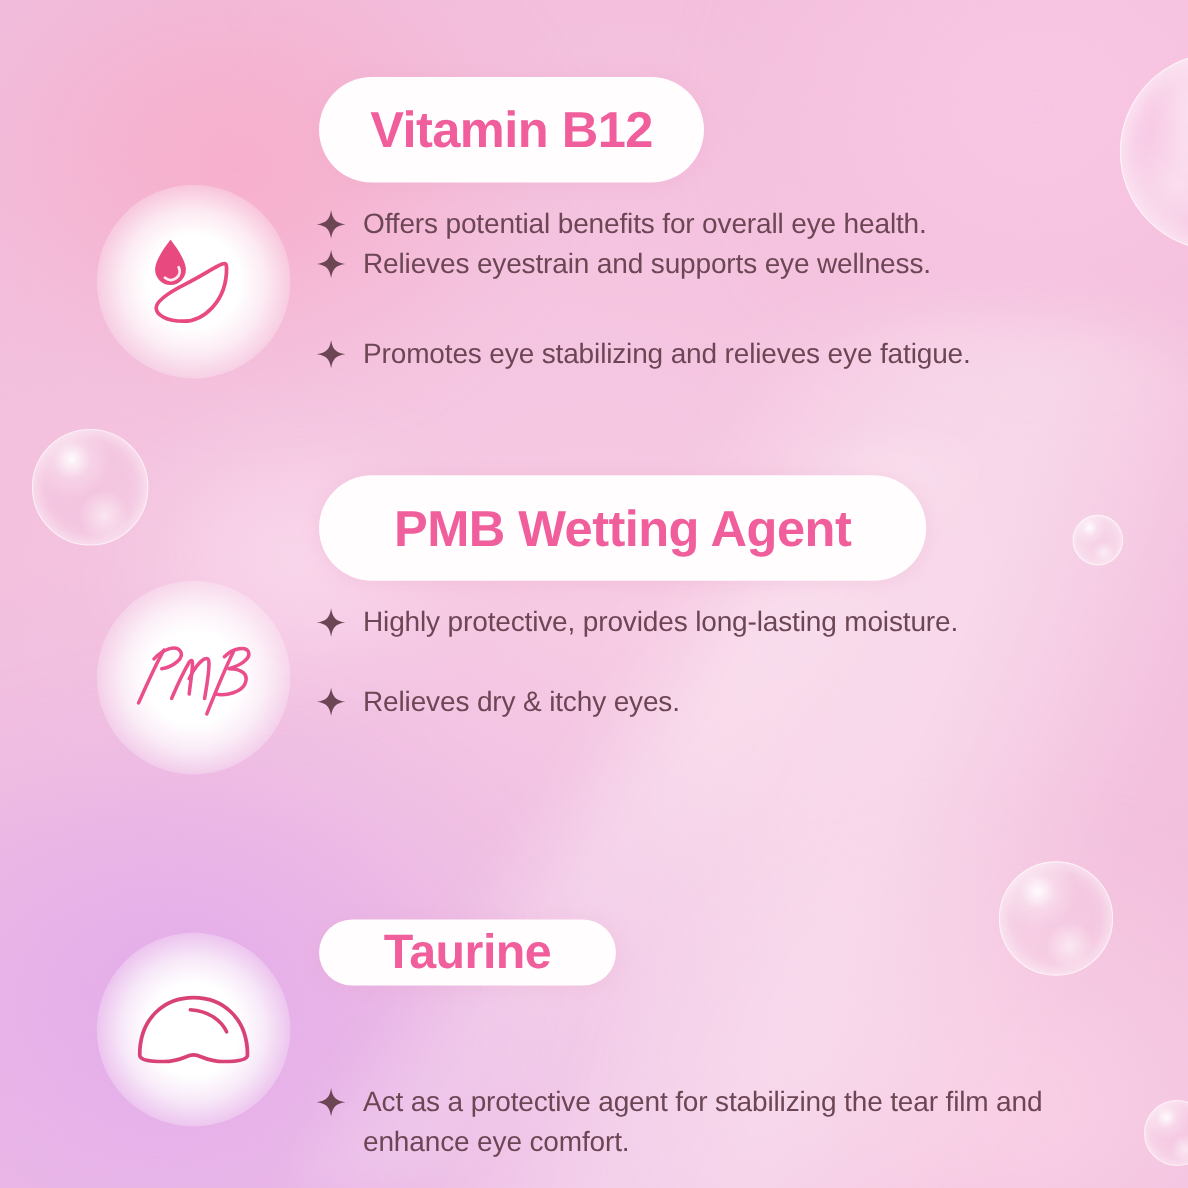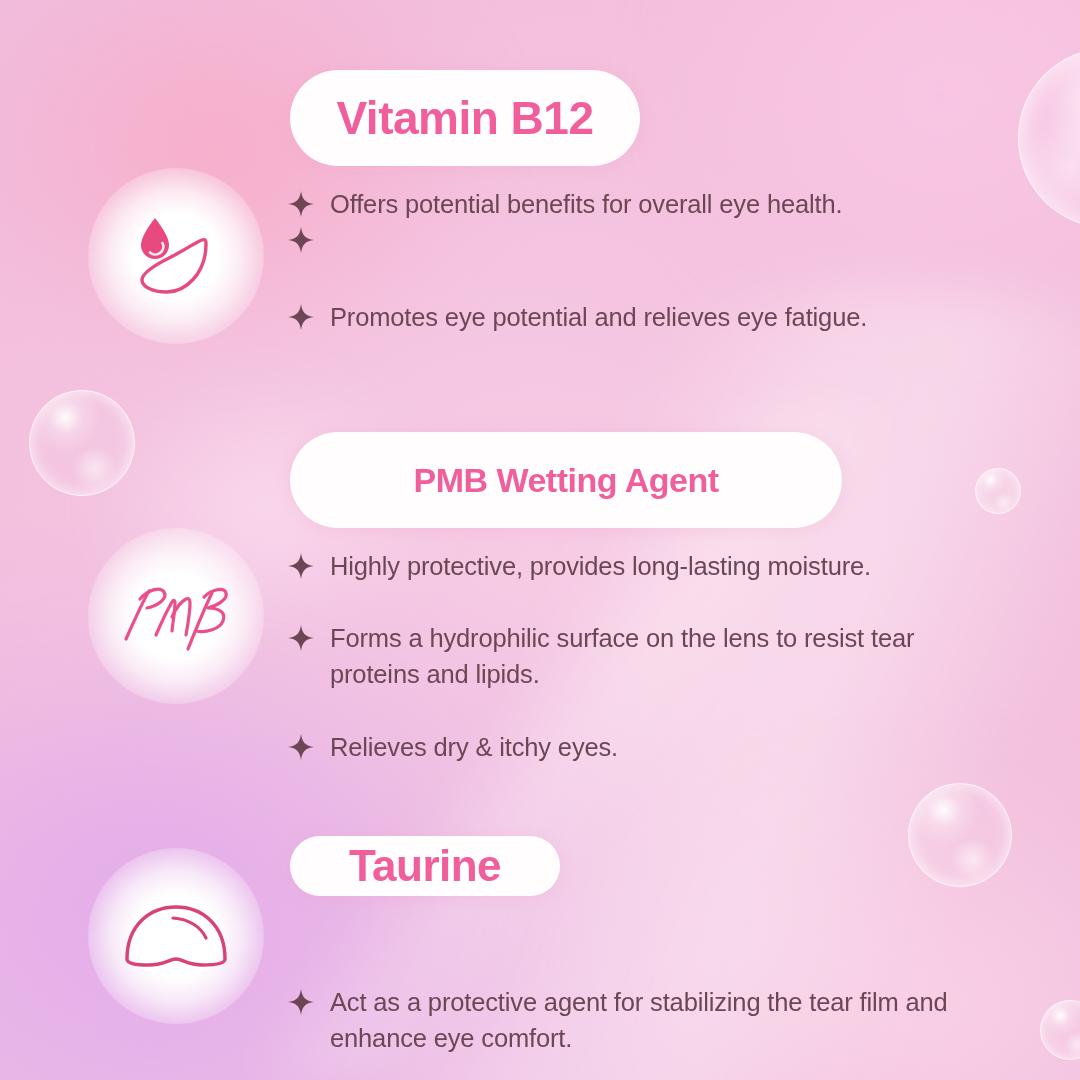--- a/index.html
+++ b/index.html
@@ -209,28 +209,29 @@
             </svg>
           </span>
           <span class="bullet-text">Offers potential benefits for overall eye health.</span>
         </div>
         <div class="bullet" style="margin-bottom:46px;">
           <span class="spark">
             <svg width="26" height="26" viewBox="0 0 26 26">
               <path d="M13 0 C14.2 8.6 17.4 11.8 26 13 C17.4 14.2 14.2 17.4 13 26 C11.8 17.4 8.6 14.2 0 13 C8.6 11.8 11.8 8.6 13 0 Z" fill="#6d4655"></path>
             </svg>
           </span>
+          <span class="bullet-text">Relieves eyestrain and supports eye wellness.</span>
         </div>
         <div class="bullet">
           <span class="spark">
             <svg width="26" height="26" viewBox="0 0 26 26">
               <path d="M13 0 C14.2 8.6 17.4 11.8 26 13 C17.4 14.2 14.2 17.4 13 26 C11.8 17.4 8.6 14.2 0 13 C8.6 11.8 11.8 8.6 13 0 Z" fill="#6d4655"></path>
             </svg>
           </span>
-          <span class="bullet-text">Promotes eye potential and relieves eye fatigue.</span>
+          <span class="bullet-text">Promotes eye stabilizing and relieves eye fatigue.</span>
         </div>
       </div>
     </div>
 
     <div class="section" style="left:0; top:0; width:1080px; height:1080px;">
 
       <div class="icon-halo" style="left:88px; top:528px; width:176px; height:176px;">
         <svg width="120" height="86" viewBox="0 0 120 86">
           <g fill="none" stroke="#ea4f8c" stroke-width="3.2" stroke-linecap="round" stroke-linejoin="round">
 
@@ -240,39 +241,31 @@
             <path d="M40 62 C46 48 52 36 56 29 C57.5 26.5 59 27 59 30 C59 38 57 48 56 58"></path>
             <path d="M56 44 C60 35 66 28 70 26 C73 24.8 74 26.5 74 30 C74 40 72 50 70 62"></path>
 
             <path d="M72 76 C80 56 89 34 96 20"></path>
             <path d="M88 24 C96 16 108 14 110 20 C112 26 102 32 92 35 C104 35 110 40 107 48 C104 56 90 60 80 58"></path>
           </g>
         </svg>
       </div>
 
       <div class="pill" style="left:290px; top:432px; width:552px; height:96px;">
-        <span class="pill-text" style="font-size:34px;">PMB Wetting Agent</span>
+        <span class="pill-text" style="font-size:46px;">PMB Wetting Agent</span>
       </div>
 
       <div class="bullets" style="left:288px; top:548px; width:740px;">
         <div class="bullet" style="margin-bottom:36px;">
           <span class="spark">
             <svg width="26" height="26" viewBox="0 0 26 26">
               <path d="M13 0 C14.2 8.6 17.4 11.8 26 13 C17.4 14.2 14.2 17.4 13 26 C11.8 17.4 8.6 14.2 0 13 C8.6 11.8 11.8 8.6 13 0 Z" fill="#6d4655"></path>
             </svg>
           </span>
           <span class="bullet-text">Highly protective, provides long-lasting moisture.</span>
-        </div>
-        <div class="bullet" style="margin-bottom:36px; width:700px;">
-          <span class="spark">
-            <svg width="26" height="26" viewBox="0 0 26 26">
-              <path d="M13 0 C14.2 8.6 17.4 11.8 26 13 C17.4 14.2 14.2 17.4 13 26 C11.8 17.4 8.6 14.2 0 13 C8.6 11.8 11.8 8.6 13 0 Z" fill="#6d4655"></path>
-            </svg>
-          </span>
-          <span class="bullet-text" style="max-width:640px; display:inline-block;">Forms a hydrophilic surface on the lens to resist tear proteins and lipids.</span>
         </div>
         <div class="bullet">
           <span class="spark">
             <svg width="26" height="26" viewBox="0 0 26 26">
               <path d="M13 0 C14.2 8.6 17.4 11.8 26 13 C17.4 14.2 14.2 17.4 13 26 C11.8 17.4 8.6 14.2 0 13 C8.6 11.8 11.8 8.6 13 0 Z" fill="#6d4655"></path>
             </svg>
           </span>
           <span class="bullet-text">Relieves dry &amp; itchy eyes.</span>
         </div>
       </div>

